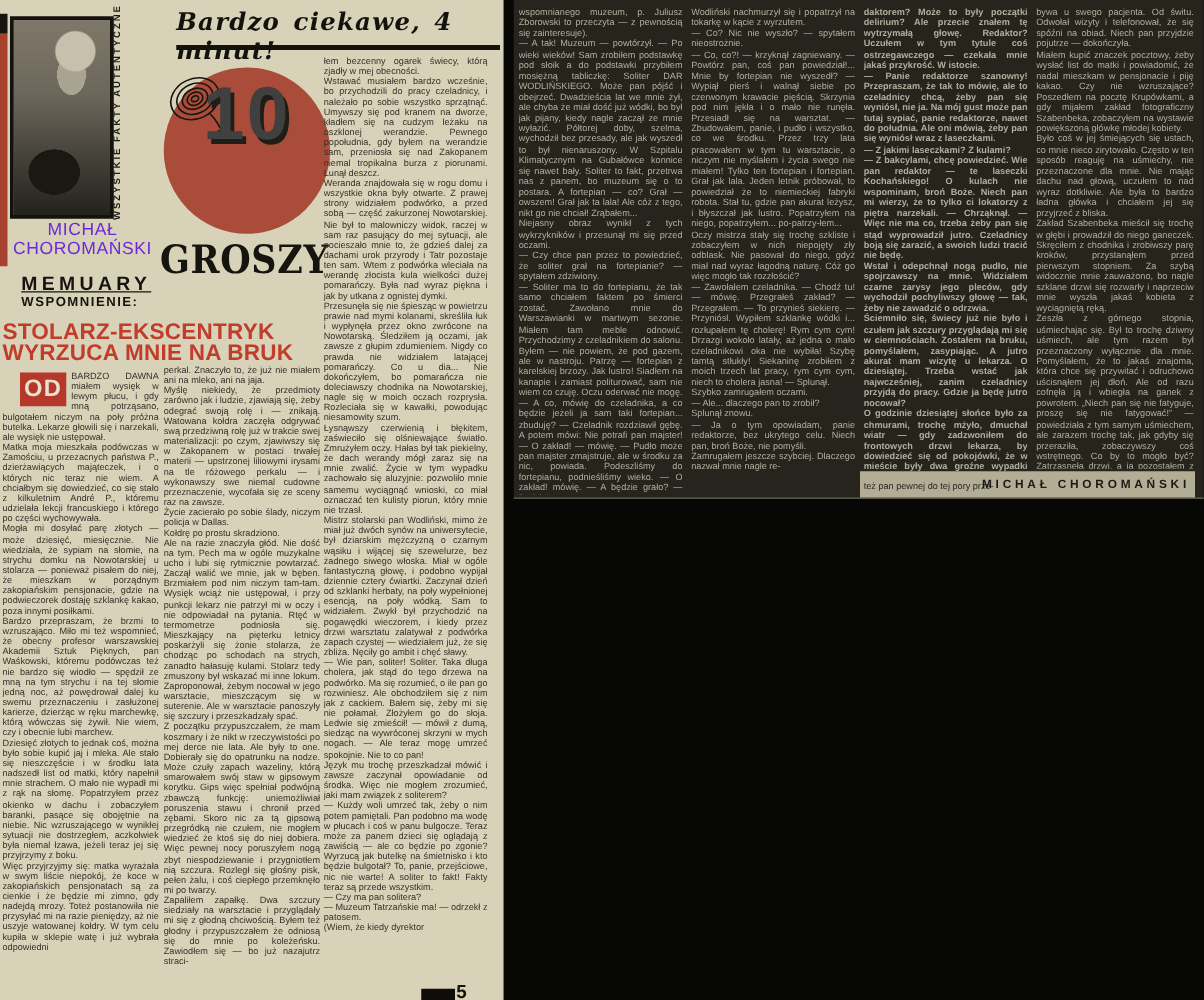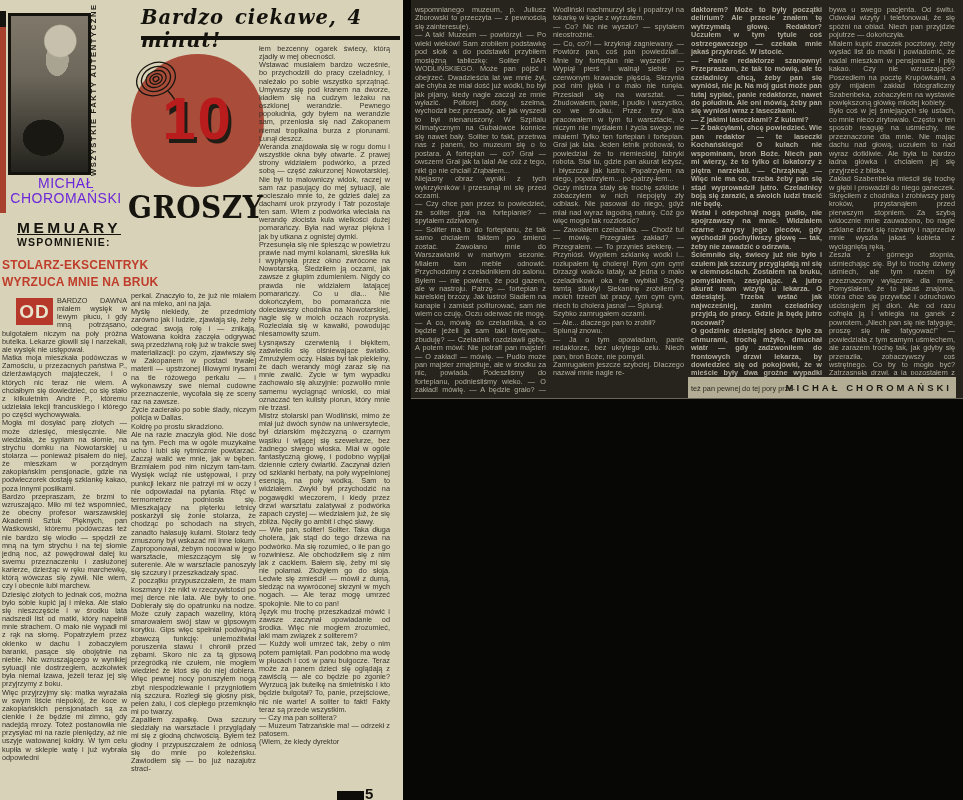--- a/index.html
+++ b/index.html
@@ -17,30 +17,30 @@
       radial-gradient(circle at 64% 16%, #c7c0ad 0 11%, rgba(0,0,0,0) 12%),
       radial-gradient(ellipse 19px 27px at 60% 28%, #a9a392 0 60%, rgba(0,0,0,0) 61%),
       radial-gradient(ellipse 34px 30px at 42% 78%, #191813 0 60%, rgba(0,0,0,0) 61%),
       linear-gradient(180deg,#7f786a 0%,#6d675b 38%,#45423a 70%,#23221c 100%);}
   .vertical-slogan{left:89px;top:13px;height:163px;writing-mode:vertical-rl;transform:rotate(180deg);
     font-size:7.6px;font-weight:bold;letter-spacing:1.6px;color:#1d1b15;white-space:nowrap;}
   .author-name{left:0;top:176px;width:132px;text-align:center;font-size:14px;line-height:15px;
     color:#6d28d9;letter-spacing:0.5px;white-space:pre-line;}
   .kicker1{left:17px;top:219px;font-size:15.5px;font-weight:bold;letter-spacing:3.5px;color:#16140f;text-decoration:underline;}
   .kicker2{left:17px;top:236px;font-size:10.5px;font-weight:bold;letter-spacing:1.2px;color:#16140f;}
-  .red-title{left:2px;top:257px;font-size:12px;font-weight:bold;line-height:16.5px;
+  .red-title{left:2px;top:257px;font-size:18px;font-weight:bold;line-height:16.5px;
     color:#bf3d2a;letter-spacing:0.2px;white-space:pre-line;}
 
   .header-script{left:141px;top:6px;width:262px;font-family:"DejaVu Serif",serif;
     font-style:italic;font-weight:bold;font-size:19.5px;letter-spacing:1px;word-spacing:3px;color:#14120d;}
   .header-rule{left:141px;top:36px;width:259px;height:4px;background:#14120d;}
 
   .price-circle{left:131px;top:54px;width:133px;height:133px;border-radius:50%;background:#a94c39;}
-  .price-number{left:131px;top:84px;width:133px;text-align:center;font-size:60px;font-weight:bold;
-    color:#b91c1c;text-shadow:3px 4px 0 #201d16;letter-spacing:2px;}
+  .price-number{left:131px;top:56px;width:133px;text-align:center;font-size:60px;font-weight:bold;
+    color:#404040;text-shadow:3px 4px 0 #201d16;letter-spacing:2px;}
   .spiral{left:134px;top:57px;}
   .groszy{left:128px;top:189px;width:140px;font-family:"DejaVu Serif",serif;font-size:28px;
     font-weight:bold;color:#16140e;letter-spacing:0.5px;transform:scaleY(1.12);transform-origin:top left;}
 
   .col{font-size:7.3px;line-height:8.15px;text-align:justify;color:#34312a;overflow:hidden;}
   .col .t{white-space:pre-line;margin-top:40px;}
   .col-a{left:2px;top:297px;width:125px;height:497px;}
   .col-b{left:131px;top:292px;width:125px;height:502px;}
   .col-c{left:259px;top:45px;width:131px;height:749px;}
   .dropcap{float:left;width:37px;height:27px;margin:1px 4px 1px 14px;background:#b5382a;color:#e8e3cc;

